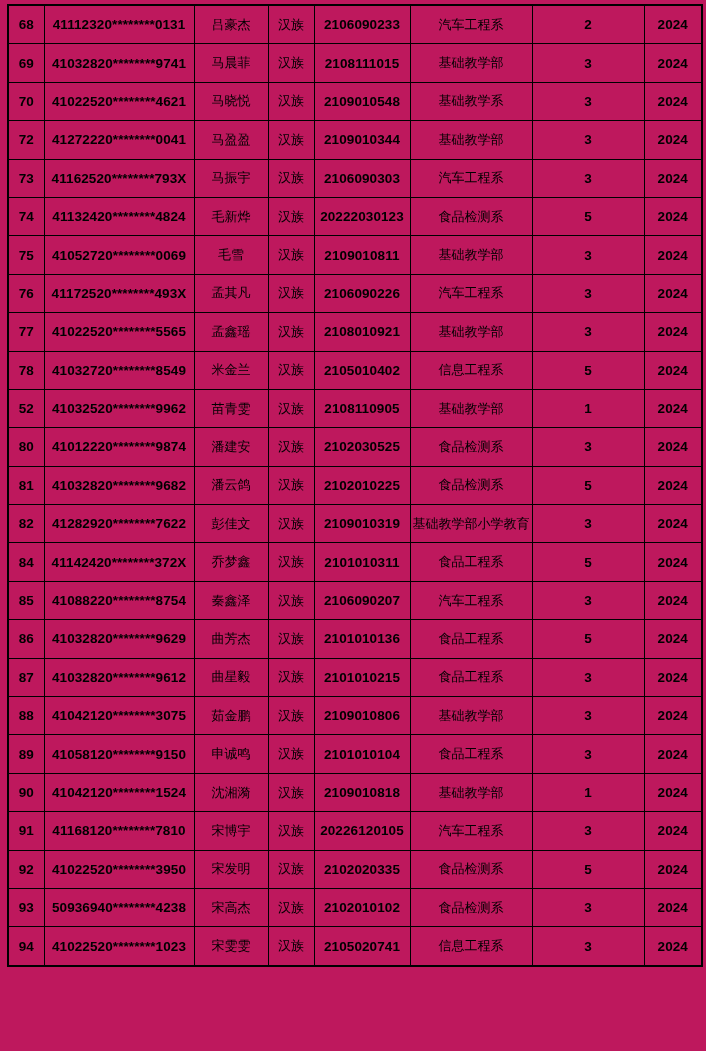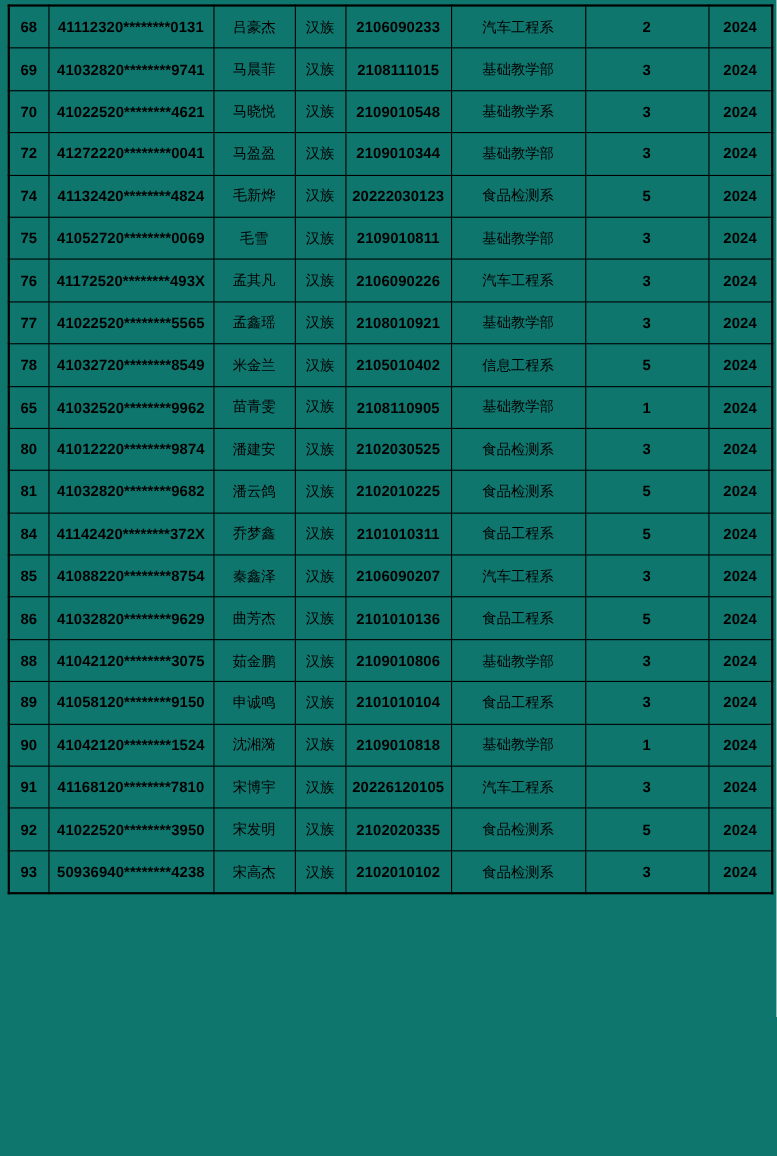--- a/index.html
+++ b/index.html
@@ -11,21 +11,21 @@
     width: 706px;
     height: 1051px;
     position: relative;
     font-family: "Liberation Sans", sans-serif;
   }
   .page {
     position: absolute;
     left: 0; top: 0;
     width: 706px;
     height: 1051px;
-    background: #0f766e;
+    background: #be185d;
   }
   table.roster {
     position: absolute;
     left: 7px;
     top: 4px;
     width: 694px;
     border-collapse: collapse;
     table-layout: fixed;
     border: 2px solid #000000;
   }
@@ -101,20 +101,30 @@
           <td class="num">72</td>
           <td class="num">41272220********0041</td>
           <td class="cjk">马盈盈</td>
           <td class="cjk">汉族</td>
           <td class="num">2109010344</td>
           <td class="cjk">基础教学部</td>
           <td class="num">3</td>
           <td class="num">2024</td>
         </tr>
         <tr>
+          <td class="num">73</td>
+          <td class="num">41162520********793X</td>
+          <td class="cjk">马振宇</td>
+          <td class="cjk">汉族</td>
+          <td class="num">2106090303</td>
+          <td class="cjk">汽车工程系</td>
+          <td class="num">3</td>
+          <td class="num">2024</td>
+        </tr>
+        <tr>
           <td class="num">74</td>
           <td class="num">41132420********4824</td>
           <td class="cjk">毛新烨</td>
           <td class="cjk">汉族</td>
           <td class="num">20222030123</td>
           <td class="cjk">食品检测系</td>
           <td class="num">5</td>
           <td class="num">2024</td>
         </tr>
         <tr>
@@ -151,21 +161,21 @@
           <td class="num">78</td>
           <td class="num">41032720********8549</td>
           <td class="cjk">米金兰</td>
           <td class="cjk">汉族</td>
           <td class="num">2105010402</td>
           <td class="cjk">信息工程系</td>
           <td class="num">5</td>
           <td class="num">2024</td>
         </tr>
         <tr>
-          <td class="num">65</td>
+          <td class="num">52</td>
           <td class="num">41032520********9962</td>
           <td class="cjk">苗青雯</td>
           <td class="cjk">汉族</td>
           <td class="num">2108110905</td>
           <td class="cjk">基础教学部</td>
           <td class="num">1</td>
           <td class="num">2024</td>
         </tr>
         <tr>
           <td class="num">80</td>
@@ -181,20 +191,30 @@
           <td class="num">81</td>
           <td class="num">41032820********9682</td>
           <td class="cjk">潘云鸽</td>
           <td class="cjk">汉族</td>
           <td class="num">2102010225</td>
           <td class="cjk">食品检测系</td>
           <td class="num">5</td>
           <td class="num">2024</td>
         </tr>
         <tr>
+          <td class="num">82</td>
+          <td class="num">41282920********7622</td>
+          <td class="cjk">彭佳文</td>
+          <td class="cjk">汉族</td>
+          <td class="num">2109010319</td>
+          <td class="cjk">基础教学部小学教育</td>
+          <td class="num">3</td>
+          <td class="num">2024</td>
+        </tr>
+        <tr>
           <td class="num">84</td>
           <td class="num">41142420********372X</td>
           <td class="cjk">乔梦鑫</td>
           <td class="cjk">汉族</td>
           <td class="num">2101010311</td>
           <td class="cjk">食品工程系</td>
           <td class="num">5</td>
           <td class="num">2024</td>
         </tr>
         <tr>
@@ -211,20 +231,30 @@
           <td class="num">86</td>
           <td class="num">41032820********9629</td>
           <td class="cjk">曲芳杰</td>
           <td class="cjk">汉族</td>
           <td class="num">2101010136</td>
           <td class="cjk">食品工程系</td>
           <td class="num">5</td>
           <td class="num">2024</td>
         </tr>
         <tr>
+          <td class="num">87</td>
+          <td class="num">41032820********9612</td>
+          <td class="cjk">曲星毅</td>
+          <td class="cjk">汉族</td>
+          <td class="num">2101010215</td>
+          <td class="cjk">食品工程系</td>
+          <td class="num">3</td>
+          <td class="num">2024</td>
+        </tr>
+        <tr>
           <td class="num">88</td>
           <td class="num">41042120********3075</td>
           <td class="cjk">茹金鹏</td>
           <td class="cjk">汉族</td>
           <td class="num">2109010806</td>
           <td class="cjk">基础教学部</td>
           <td class="num">3</td>
           <td class="num">2024</td>
         </tr>
         <tr>
@@ -267,18 +297,28 @@
           <td class="num">5</td>
           <td class="num">2024</td>
         </tr>
         <tr>
           <td class="num">93</td>
           <td class="num">50936940********4238</td>
           <td class="cjk">宋高杰</td>
           <td class="cjk">汉族</td>
           <td class="num">2102010102</td>
           <td class="cjk">食品检测系</td>
+          <td class="num">3</td>
+          <td class="num">2024</td>
+        </tr>
+        <tr>
+          <td class="num">94</td>
+          <td class="num">41022520********1023</td>
+          <td class="cjk">宋雯雯</td>
+          <td class="cjk">汉族</td>
+          <td class="num">2105020741</td>
+          <td class="cjk">信息工程系</td>
           <td class="num">3</td>
           <td class="num">2024</td>
         </tr>
       </tbody>
   </table>
 </div>
 
 </body></html>

